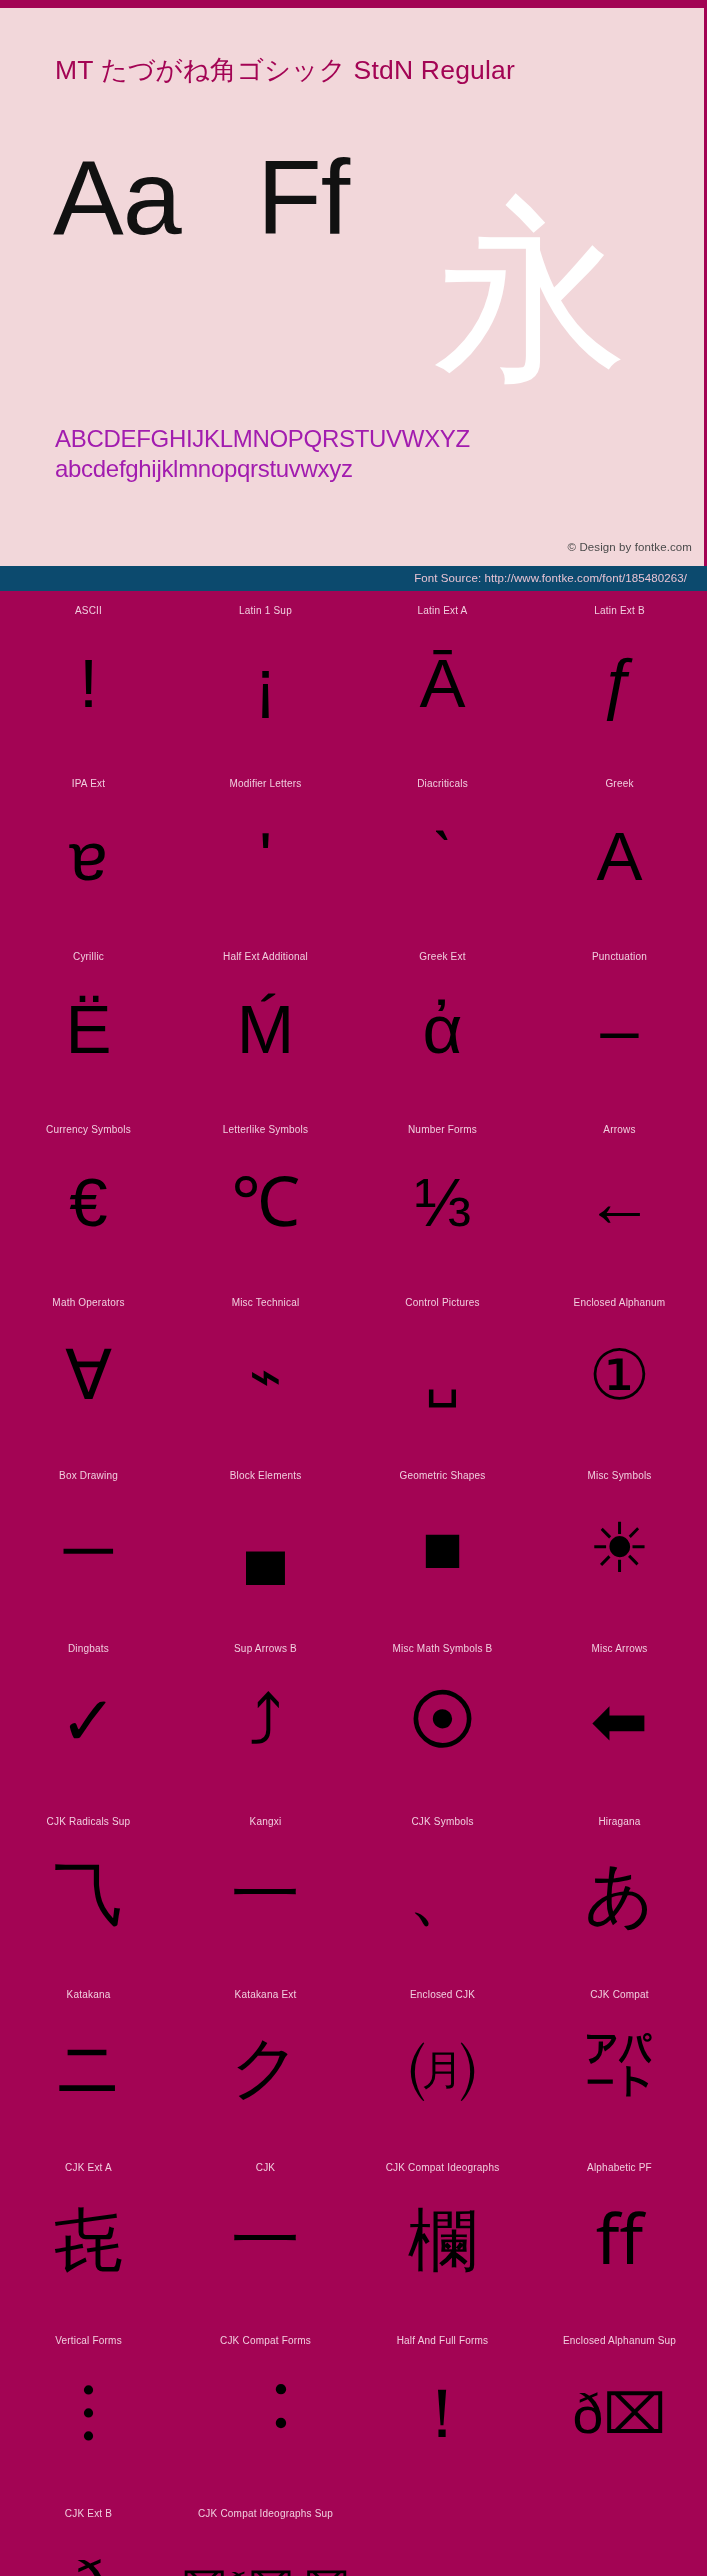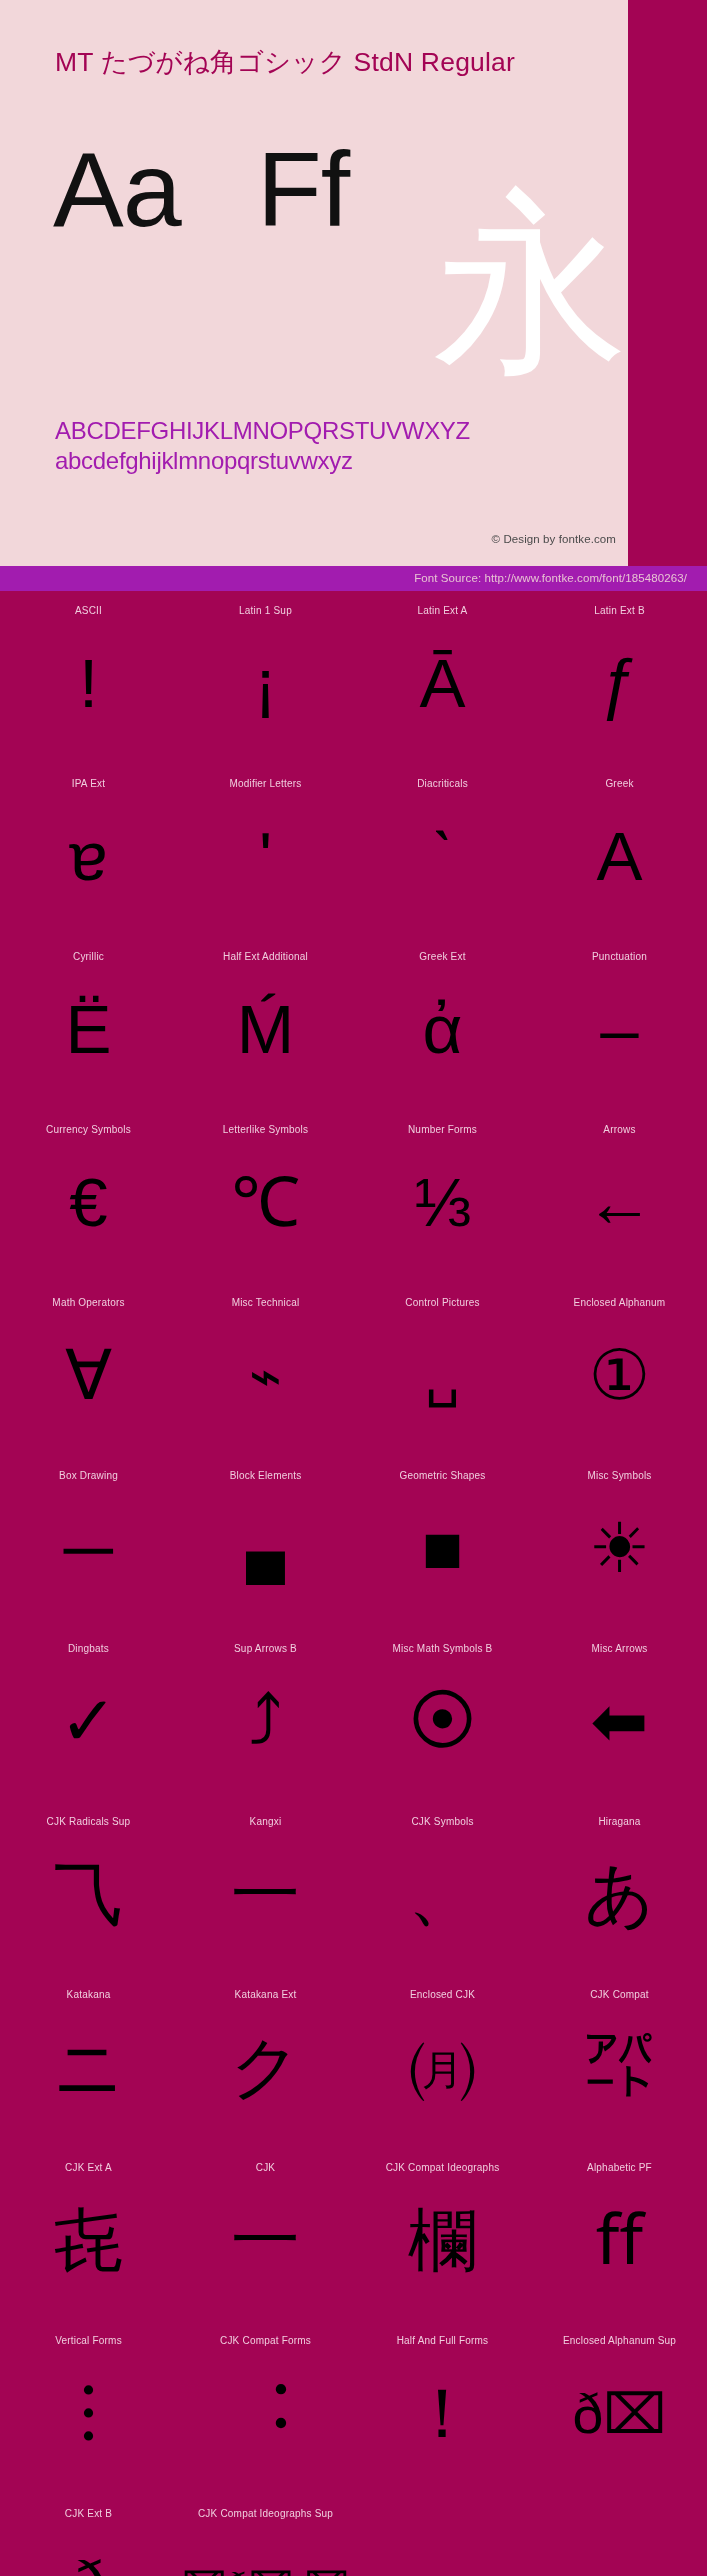--- a/index.html
+++ b/index.html
@@ -6,22 +6,23 @@
   html, body {
     width:708px; height:2576px;
     background:#a30454;
     font-family:"Liberation Sans", sans-serif;
     overflow:hidden;
   }
 
   
   #hero {
     position:relative;
-    width:628px; height:566px;
+    width:704px; height:566px;
     background:#f2d7da;
+    margin-top:8px;
   }
 
   #font-title {
     position:absolute;
     left:55px; top:44px;
     font-size:26.5px;
     line-height:37px;
     letter-spacing:0.2px;
     color:#a30454;
     white-space:nowrap;
@@ -85,21 +86,21 @@
     line-height:16px;
     color:#4a4a4a;
     letter-spacing:0.1px;
   }
 
   
   #source-bar {
     position:absolute;
     left:0; top:566px;
     width:708px; height:25px;
-    background:#a21caf;
+    background:#0c4a6e;
   }
   #source-bar span {
     position:absolute;
     right:21px; top:4.4px;
     font-size:11.5px;
     line-height:16px;
     color:#e8c3d3;
     letter-spacing:0.1px;
   }
 

